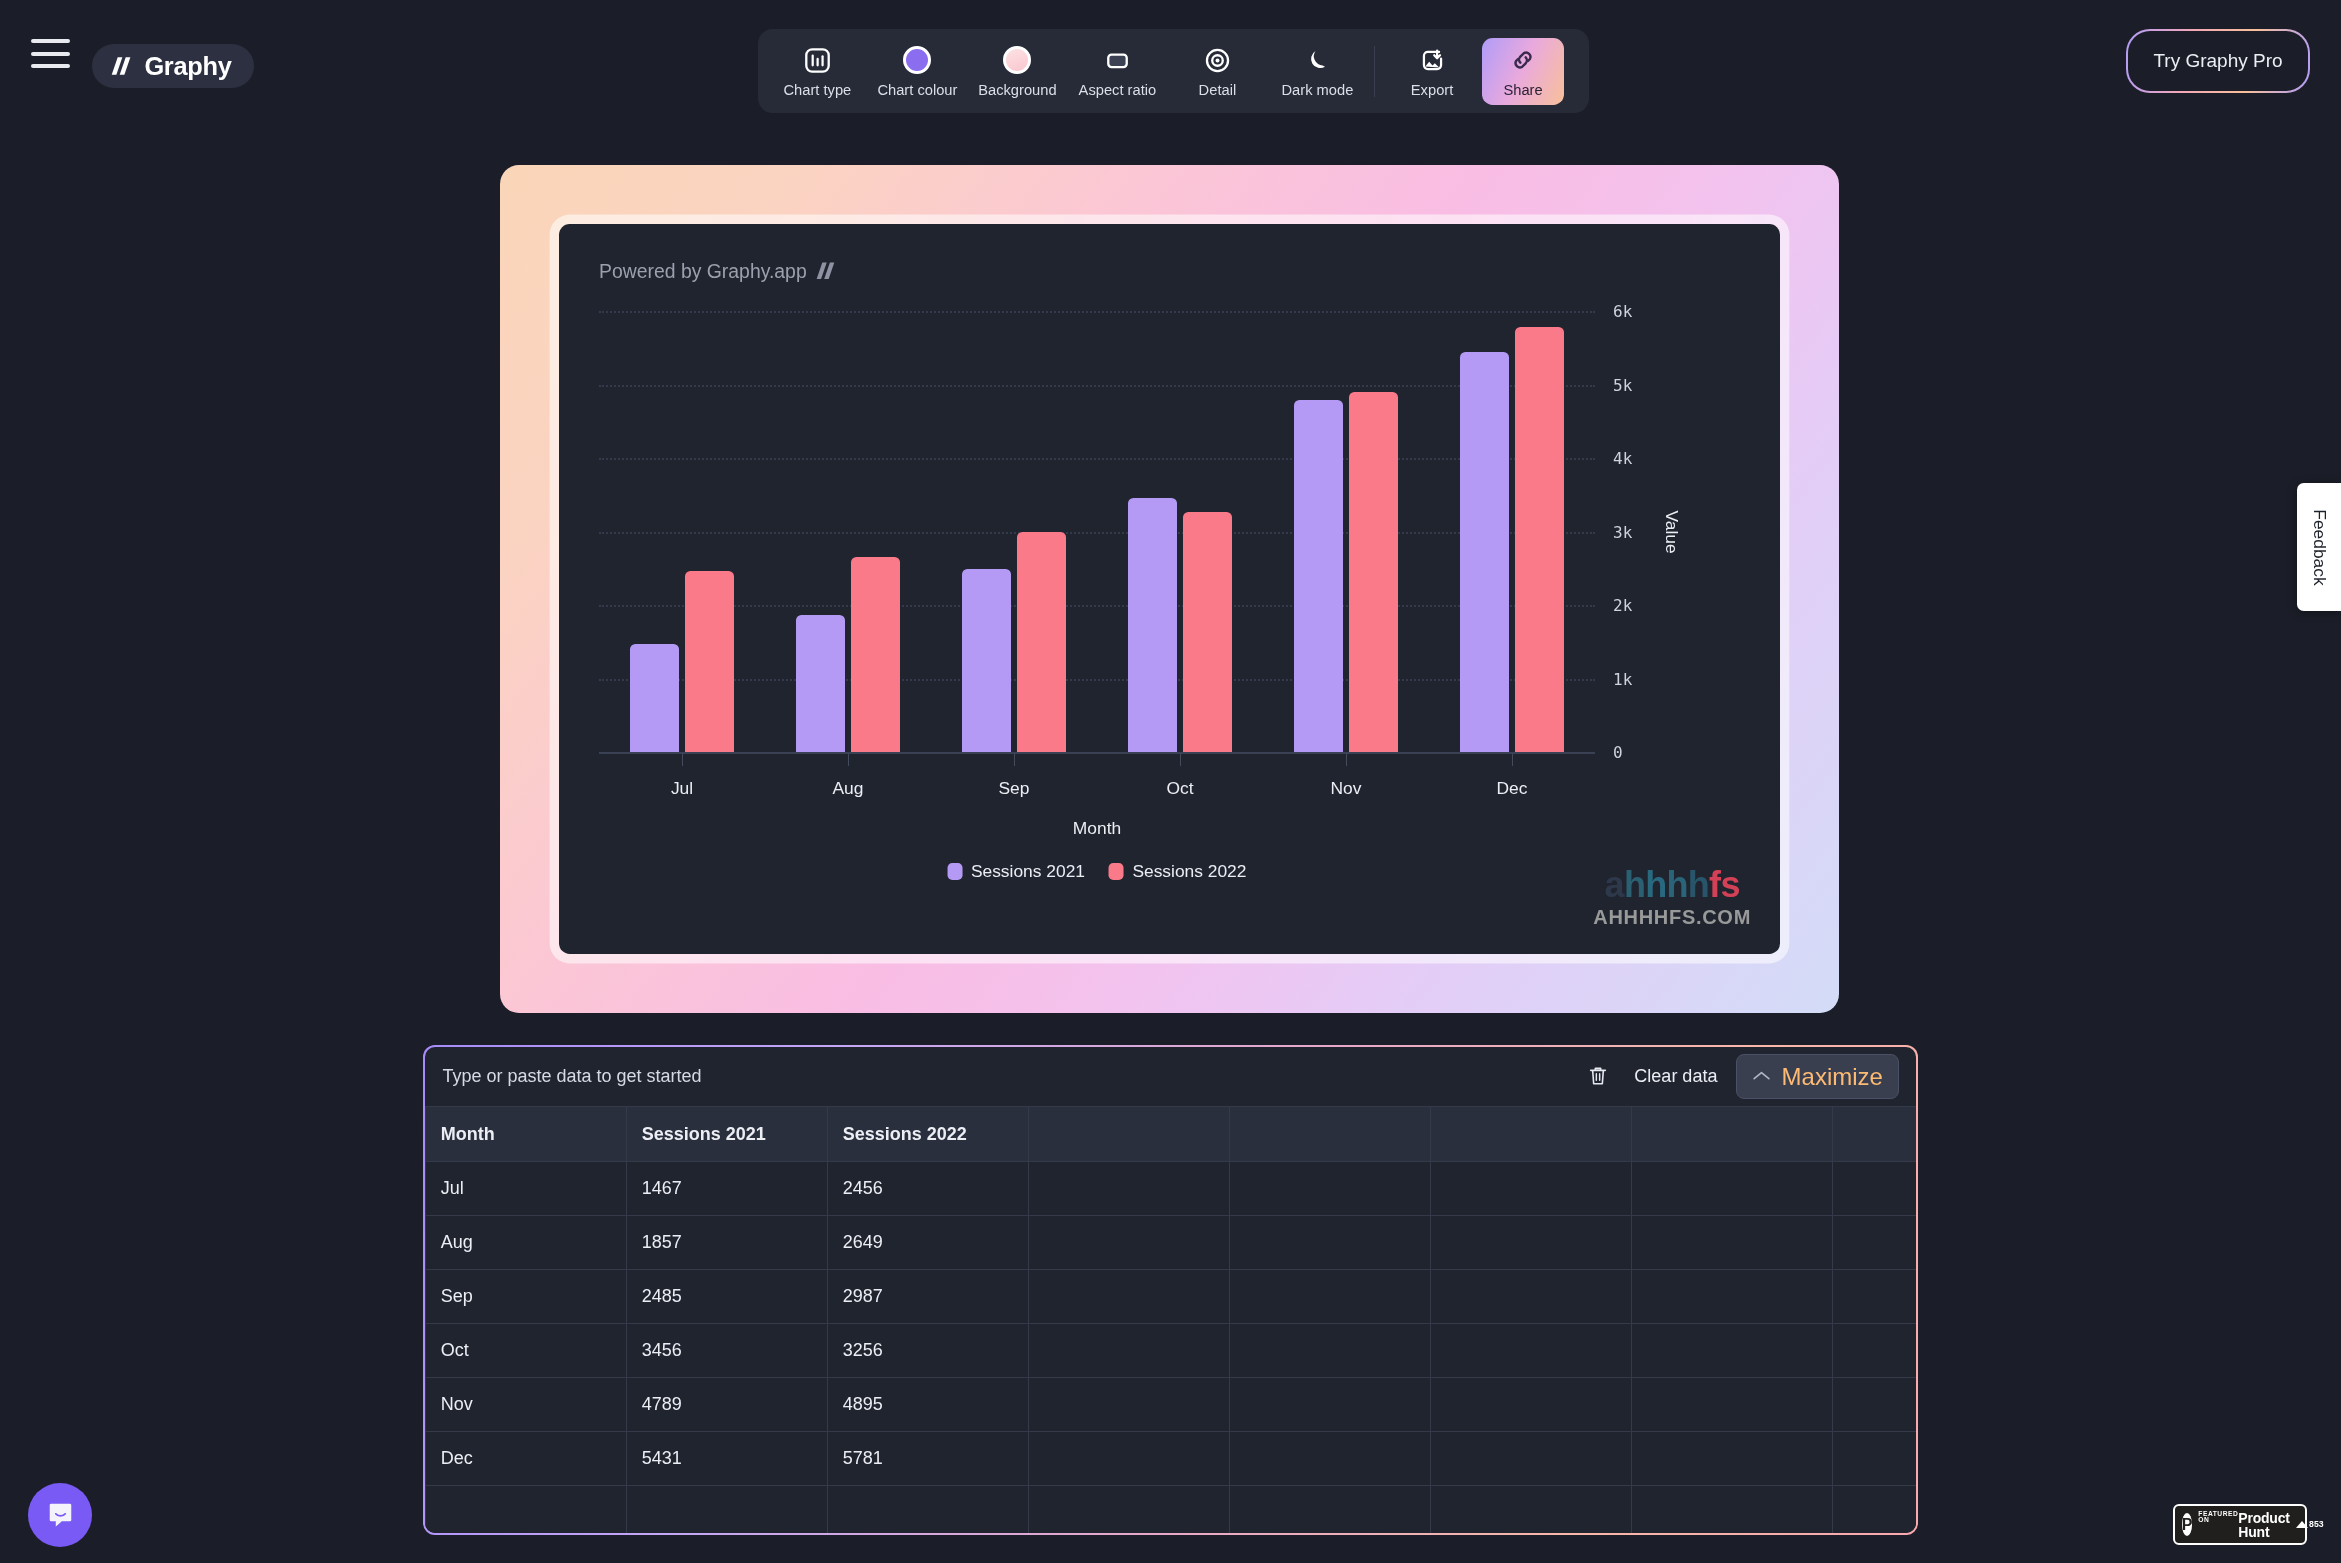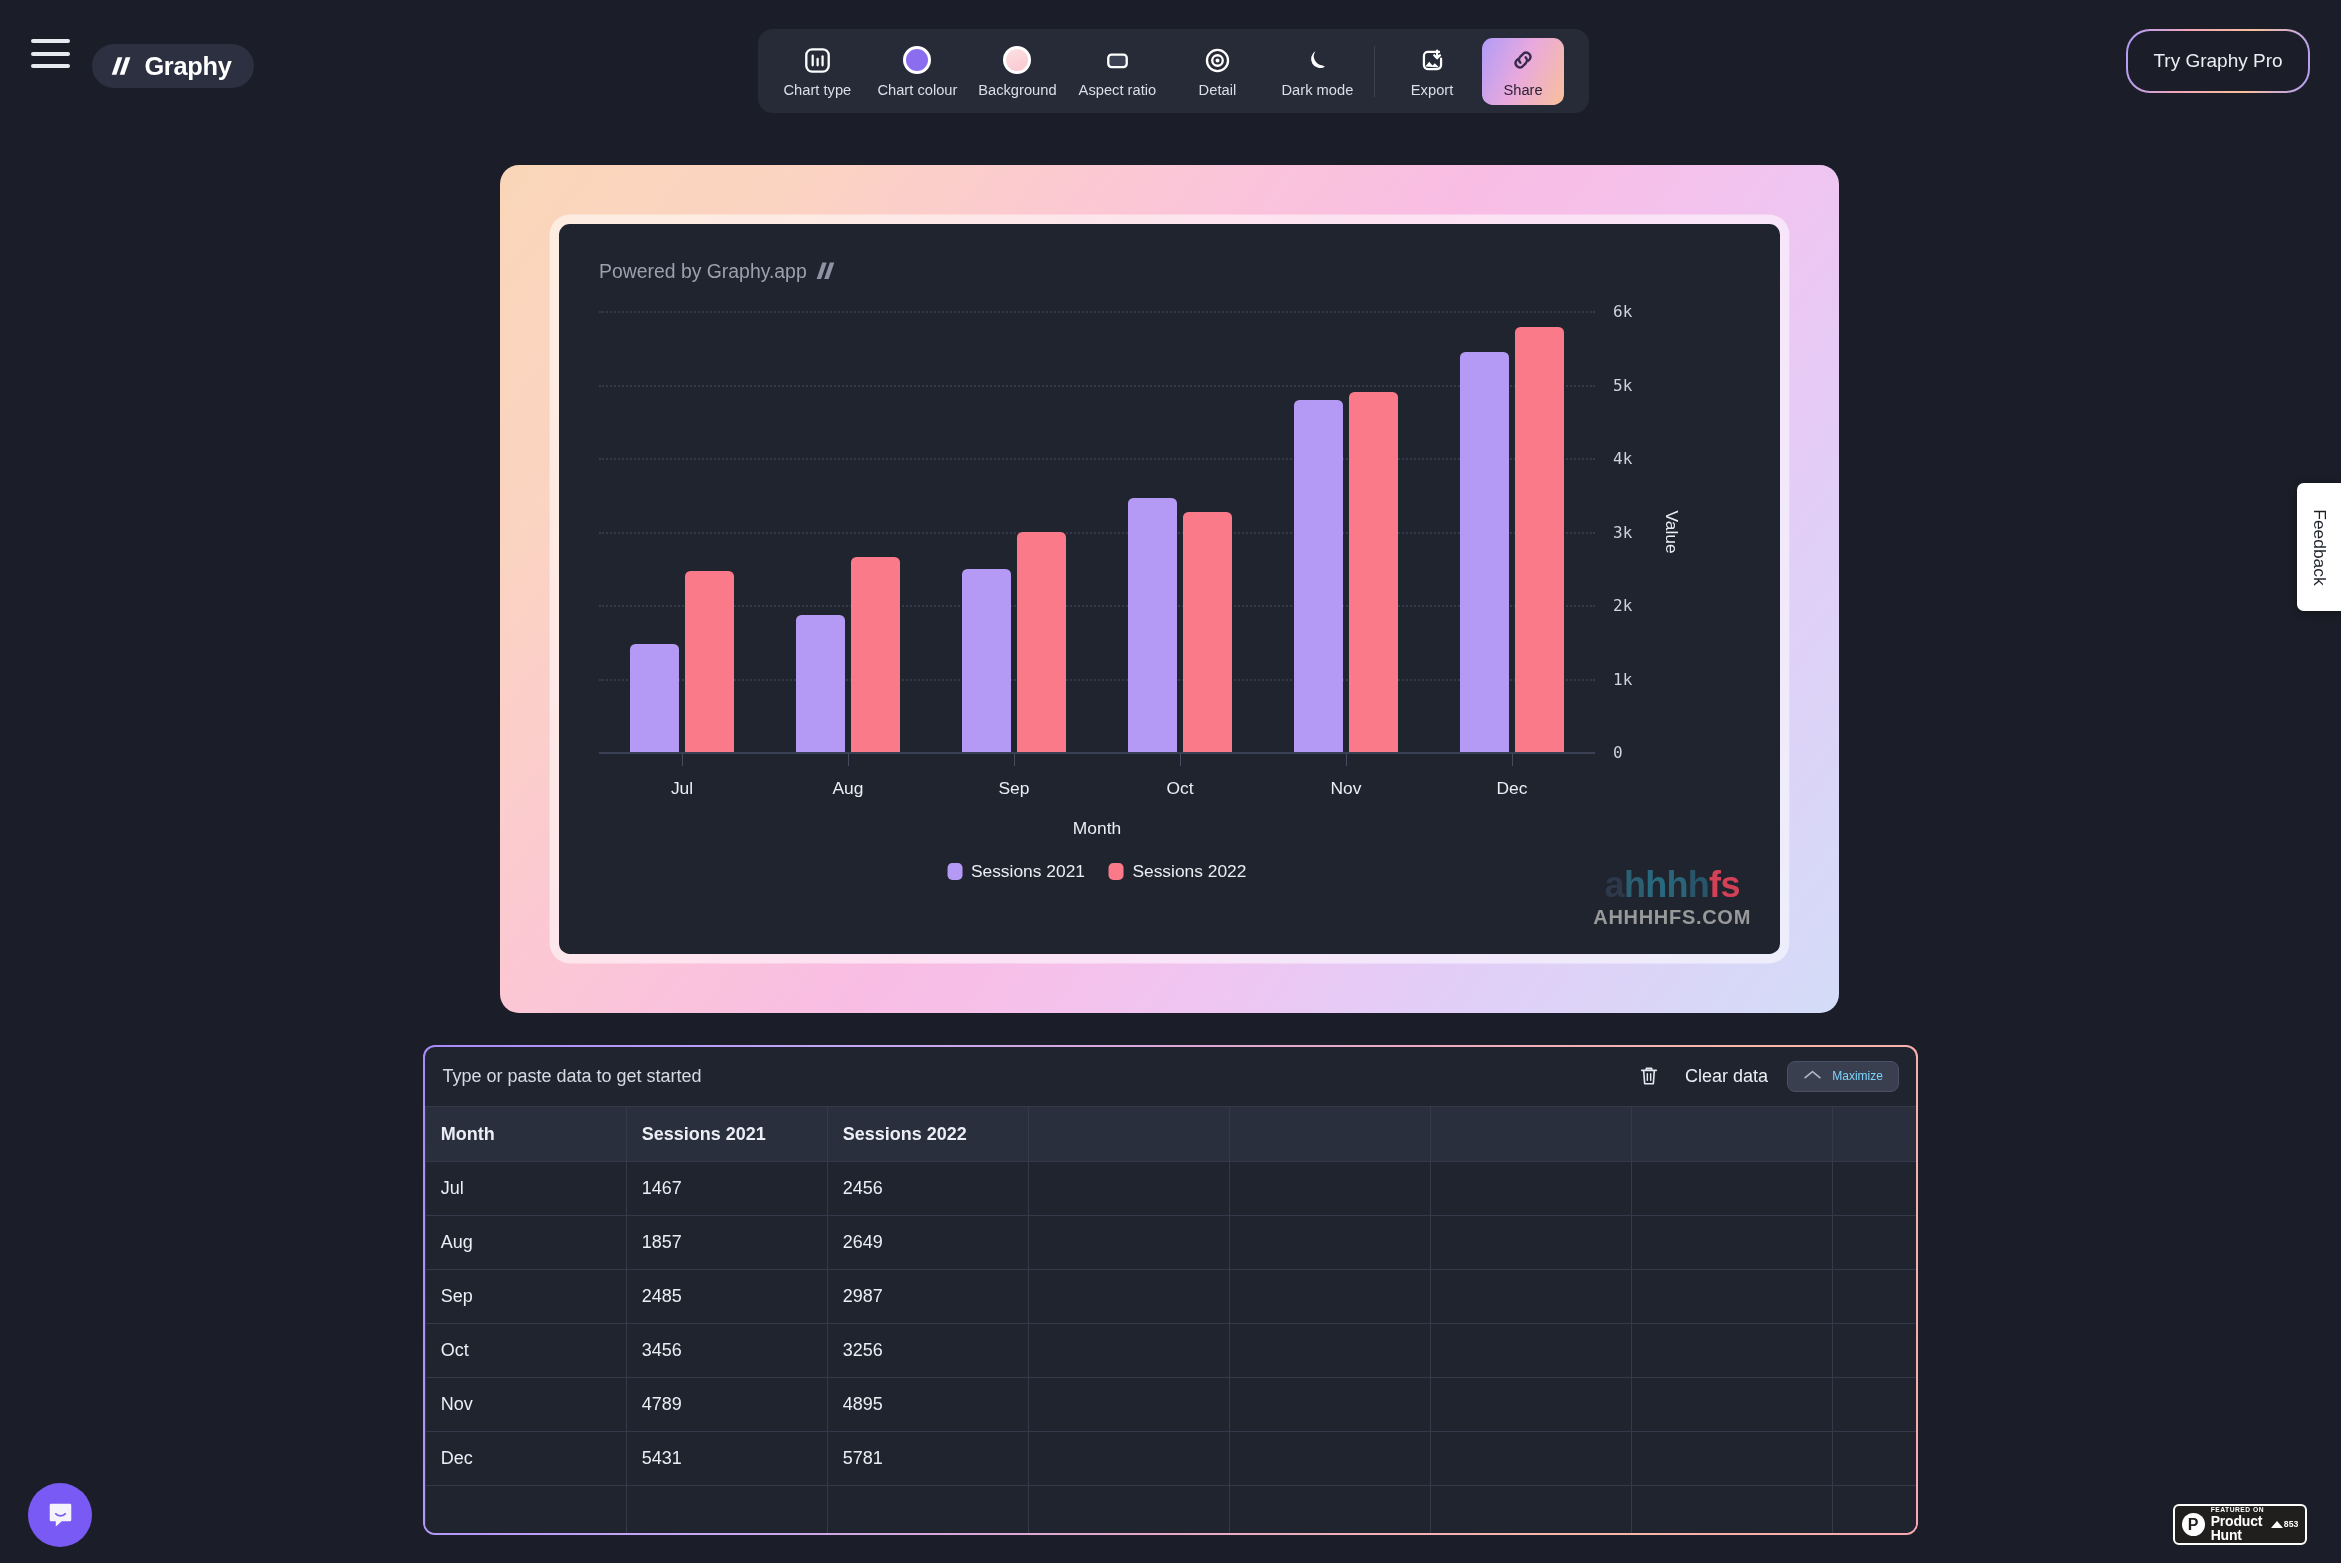--- a/index.html
+++ b/index.html
@@ -173,21 +173,21 @@
   }
   .data-hint { color: #d7dae3; font-size: 18px; }
   .data-actions { display: flex; align-items: center; gap: 9.4px; }
   .clear-btn { display: flex; align-items: center; gap: 26px; cursor: pointer; padding: 6.7px 9.4px; border-radius: 6.7px; }
   .clear-btn .t { color: #eceef4; font-size: 18px; }
   .max-btn {
     display: flex; align-items: center; gap: 10.7px; cursor: pointer;
     background: #3a3f50; border: 1.3px solid #4a5065; border-radius: 8px;
     padding: 7.4px 14.7px;
   }
-  .max-btn .t { color: #7dd3fc; font-size: 12px; }
+  .max-btn .t { color: #fdba74; font-size: 24px; }
 
   table { width: 100%; border-collapse: collapse; table-layout: fixed; }
   th, td {
     border: 1.3px solid #343a4a;
     text-align: left;
     padding: 0 14.7px;
     height: 54px;
     color: #eceef4;
     font-size: 18px;
     font-weight: 400;
@@ -222,21 +222,21 @@
     position: absolute; right: 35px; bottom: 19px;
     width: 134px; height: 41px;
     background: #201f1e; border: 2px solid #fff; border-radius: 6px;
     display: flex; align-items: center; padding: 0 6.7px; gap: 6px; cursor: pointer;
   }
   .ph-logo {
     width: 23px; height: 23px; border-radius: 50%; background: #fff;
     display:flex; align-items:center; justify-content:center;
     color:#201f1e; font-weight:700; font-size: 16px; line-height: 1;
   }
-  .ph-mid { display: flex; flex-direction: column; line-height: 1; flex: 1; }
+  .ph-mid { display: flex; flex-direction: row; line-height: 1; flex: 1; }
   .ph-feat { color:#fff; font-size: 6.7px; font-weight: 700; letter-spacing: 0.5px; }
   .ph-name { color:#fff; font-size: 14px; font-weight: 700; letter-spacing: -0.2px; }
   .ph-right { display:flex; flex-direction: row; align-items:center; line-height:1; gap:1.3px; }
   .ph-tri { width:0;height:0;border-left:6px solid transparent;border-right:6px solid transparent;border-bottom:7.4px solid #fff; }
   .ph-count { color:#fff; font-size: 8.7px; font-weight: 700; }
 </style>
 </head>
 <body>
 
 <div class="topbar">

